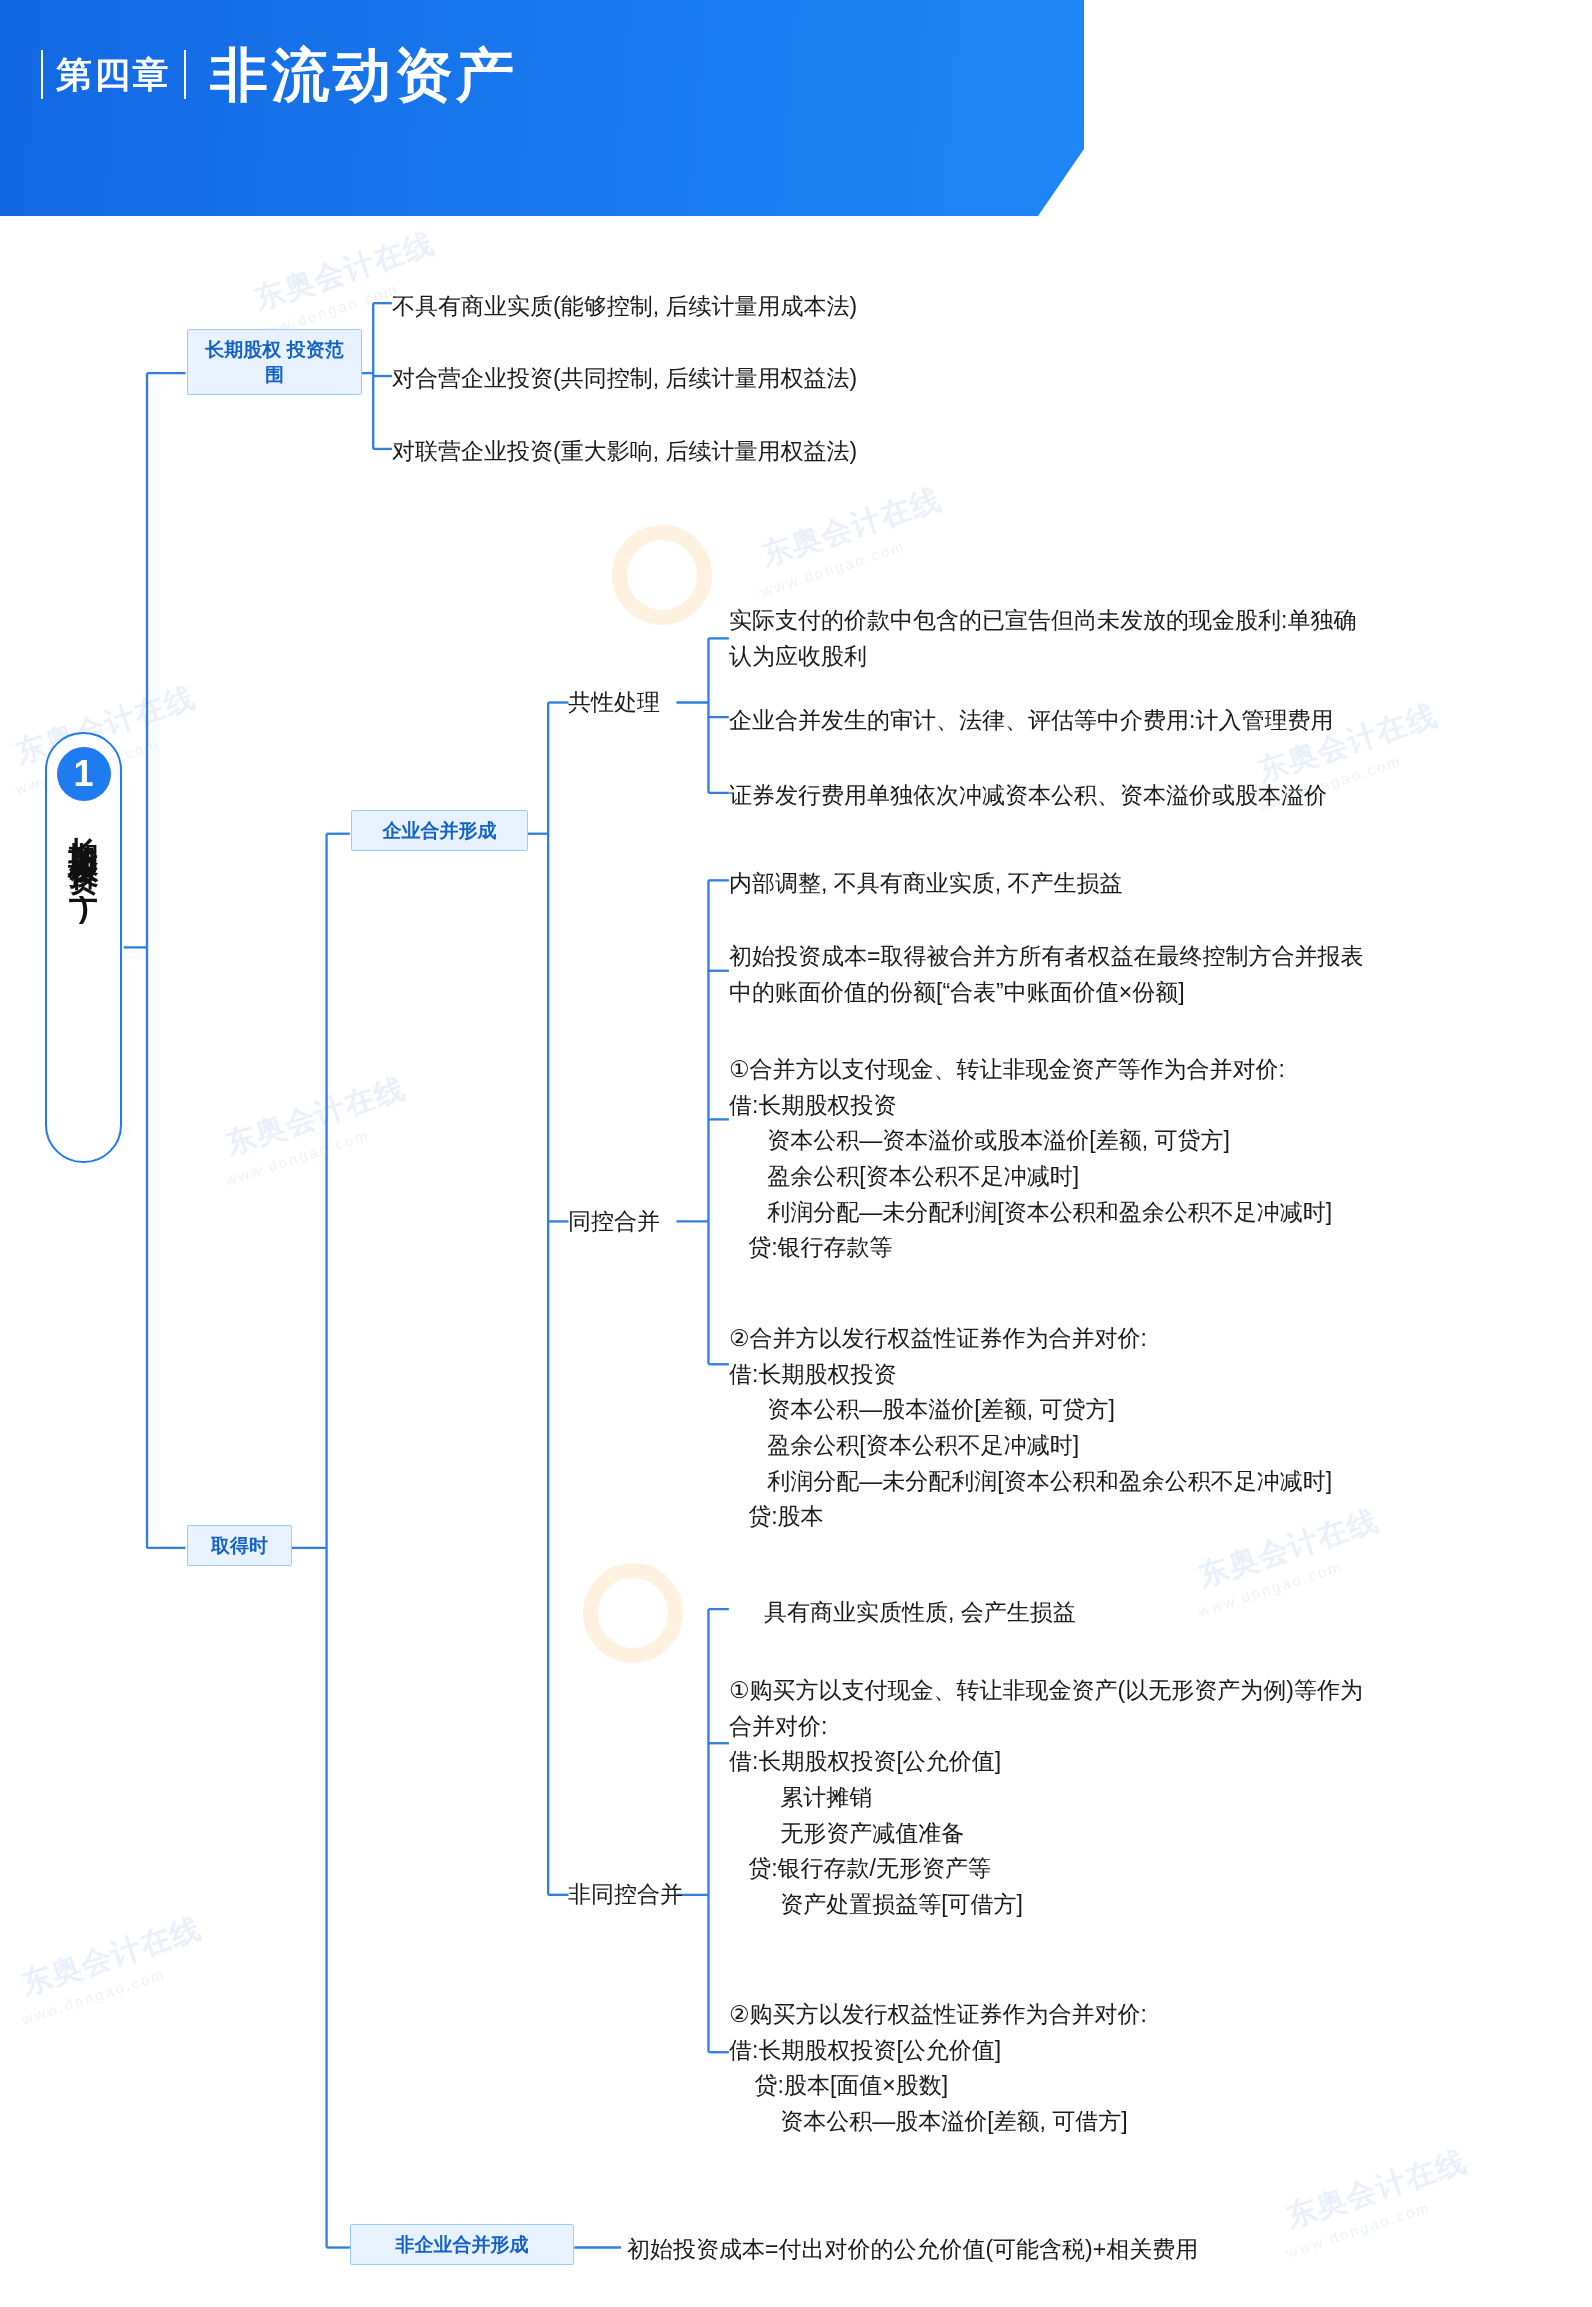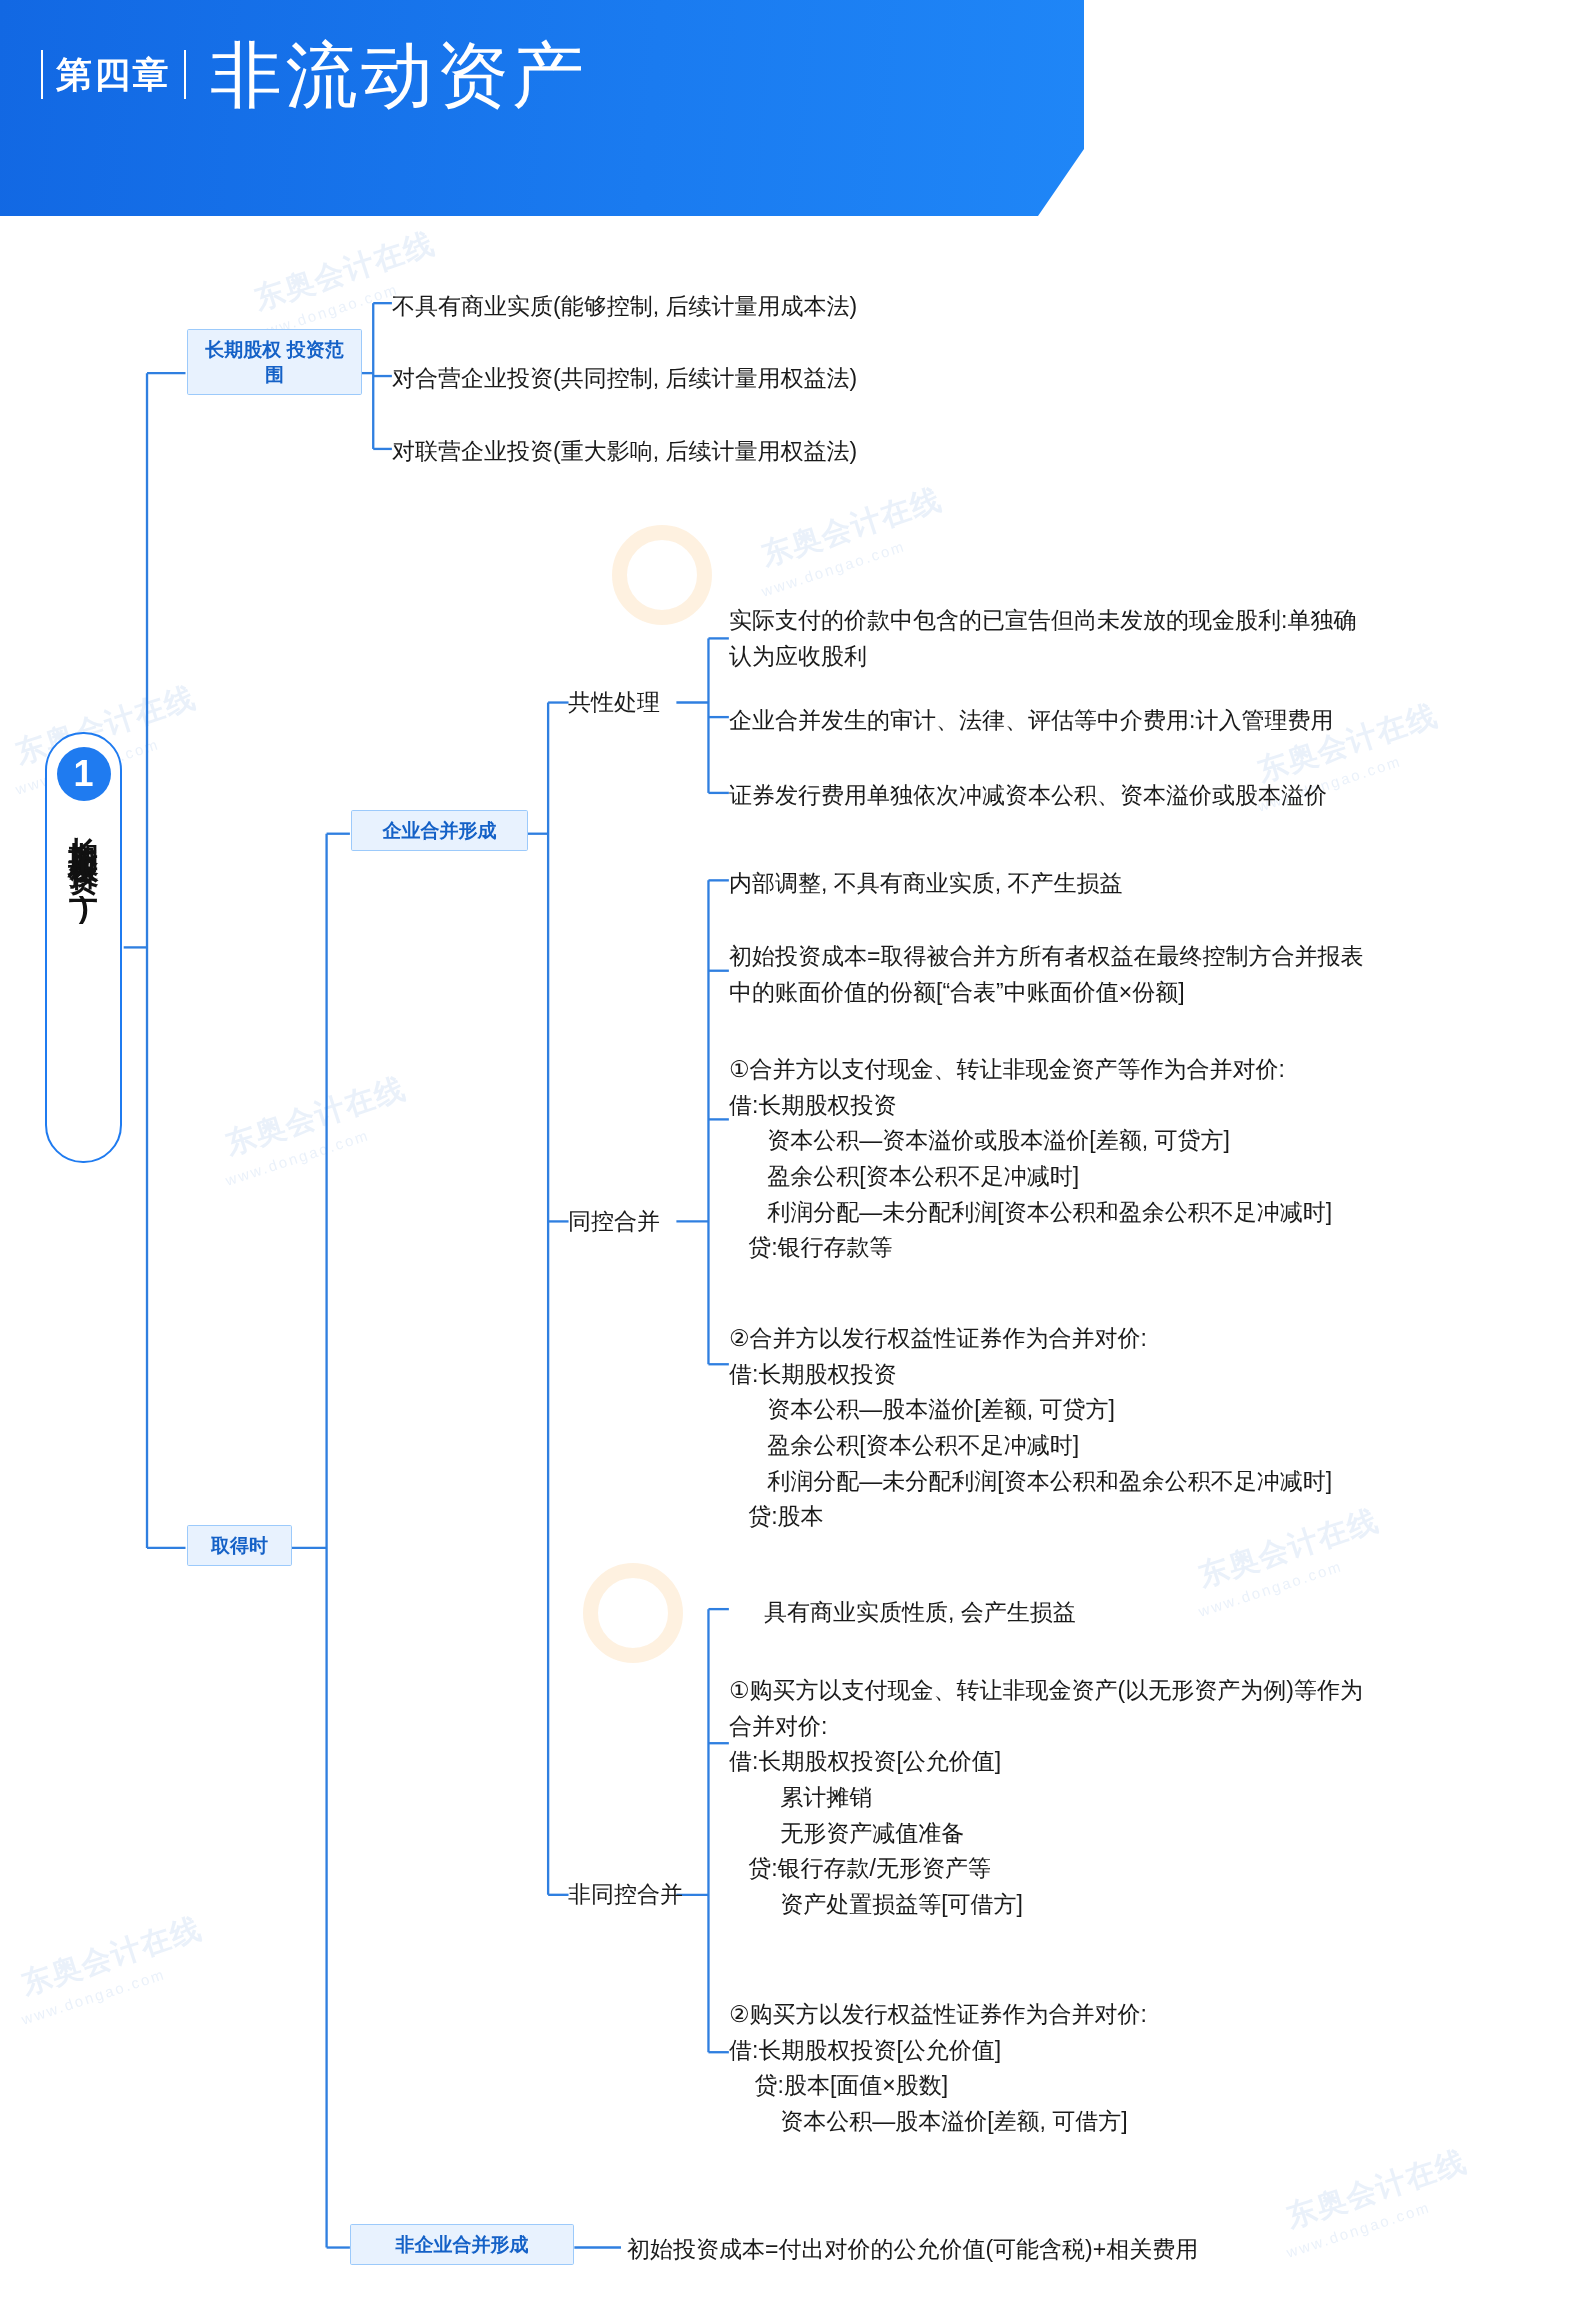--- a/index.html
+++ b/index.html
@@ -18,21 +18,21 @@
     background:linear-gradient(95deg,#1268e3 0%,#1a7bf0 60%,#1f86f7 100%);
     clip-path:polygon(0 0, 1084px 0, 1084px 149px, 1038px 216px, 0 216px);
   }
   .banner-inner{position:absolute;left:0;top:0;display:flex;align-items:center;height:149px;padding-left:41px;}
   .chapter-tag{
     color:#ffffff;font-size:36px;font-weight:bold;letter-spacing:2.3px;
     border-left:2.9px solid #fff;border-right:2.9px solid #fff;
     padding:2.3px 13px;margin-right:24px;line-height:1.25;
   }
   .banner-title{
-    color:#ffffff;font-size:72px;font-weight:normal;letter-spacing:3.5px;line-height:1;
+    color:#ffffff;font-size:58px;font-weight:bold;letter-spacing:3.5px;line-height:1;
   }
 
   
   .wm{position:absolute;pointer-events:none;user-select:none;}
   .wm .ring{
     position:absolute;width:70px;height:70px;border-radius:50%;
     border:15px solid rgba(246,170,60,0.16);
   }
   .wm .txt1{
     position:absolute;white-space:nowrap;font-size:30px;font-weight:bold;

